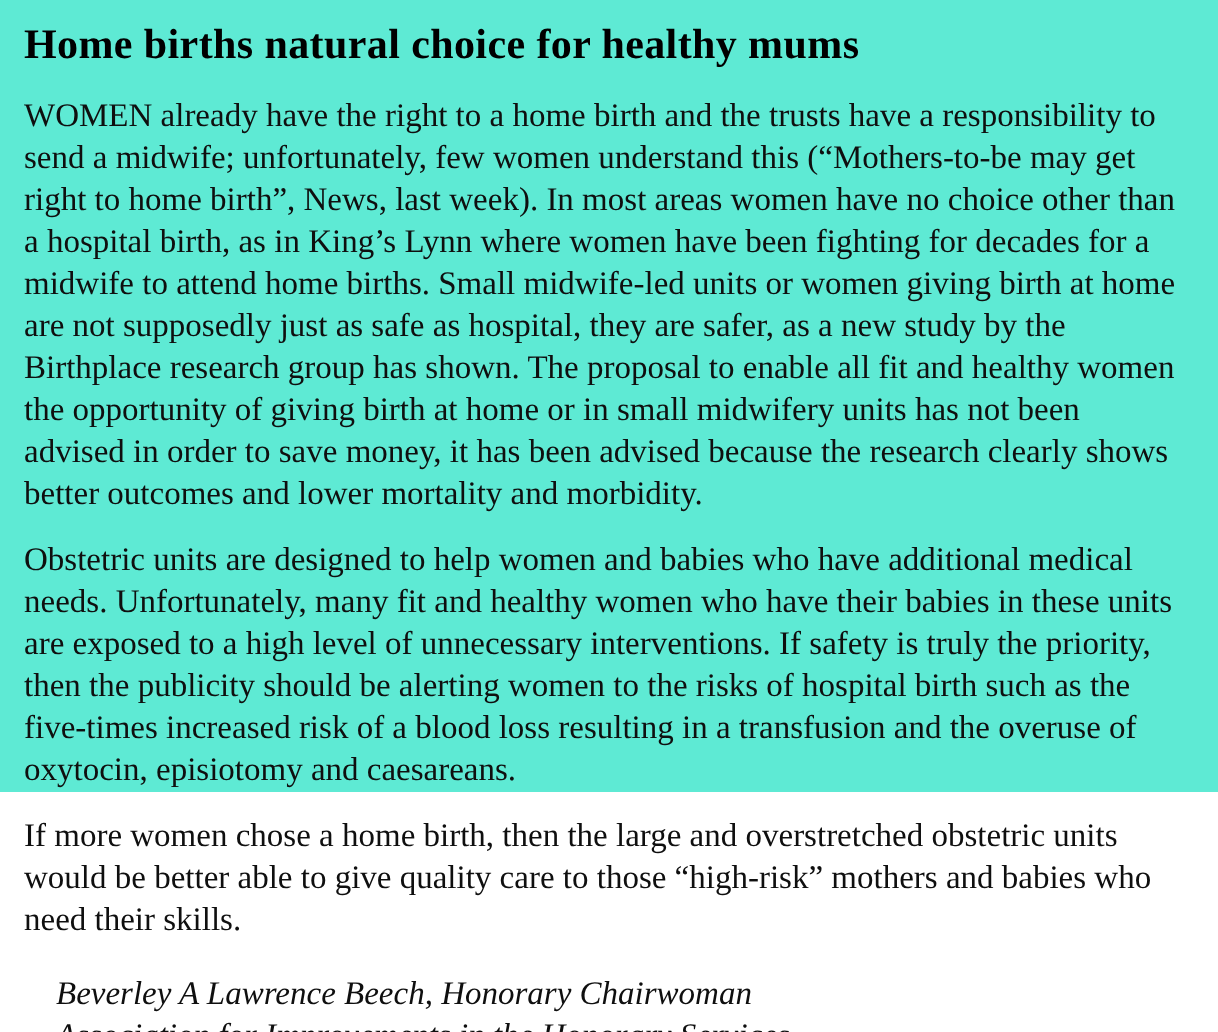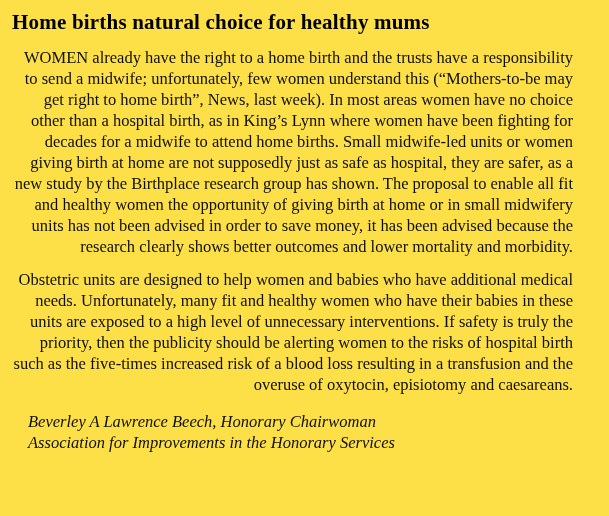--- a/index.html
+++ b/index.html
@@ -8,39 +8,39 @@
     background: #ffffff;
   }
   body {
     width: 609px;
     height: 516px;
     overflow: hidden;
   }
   .letter {
     box-sizing: border-box;
     width: 609px;
-    height: 516px;
+    height: 396px;
     padding: 9px 20px 16px 12px;
     font-family: "Liberation Serif", "DejaVu Serif", serif;
     color: #0f0f0f;
-    background: #fde047;
+    background: #5eead4;
   }
   .headline {
     margin: 0 0 12px 0;
     font-size: 21px;
     line-height: 26px;
     font-weight: bold;
     color: #000000;
     letter-spacing: 0.2px;
   }
   .para {
-    margin: 0 16px 12px 0;
+    margin: 0 0 12px 0;
     font-size: 16.5px;
     line-height: 21px;
-    text-align: right;
+    text-align: left;
   }
   .para.last {
     margin-bottom: 0;
   }
   .signature {
     margin: 16px;
     font-size: 16.5px;
     line-height: 21px;
     font-weight: normal;
     font-style: italic;
@@ -53,18 +53,19 @@
 </head>
 <body>
 
 <main class="letter">
   <h1 class="headline">Home births natural choice for healthy mums</h1>
 
   <p class="para">WOMEN already have the right to a home birth and the trusts have a responsibility to send a midwife; unfortunately, few women understand this (“Mothers-to-be may get right to home birth”, News, last week). In most areas women have no choice other than a hospital birth, as in King’s Lynn where women have been fighting for decades for a midwife to attend home births. Small midwife-led units or women giving birth at home are not supposedly just as safe as hospital, they are safer, as a new study by the Birthplace research group has shown. The proposal to enable all fit and healthy women the opportunity of giving birth at home or in small midwifery units has not been advised in order to save money, it has been advised because the research clearly shows better outcomes and lower mortality and morbidity.</p>
 
   <p class="para">Obstetric units are designed to help women and babies who have additional medical needs. Unfortunately, many fit and healthy women who have their babies in these units are exposed to a high level of unnecessary interventions. If safety is truly the priority, then the publicity should be alerting women to the risks of hospital birth such as the five-times increased risk of a blood loss resulting in a transfusion and the overuse of oxytocin, episiotomy and caesareans.</p>
 
+  <p class="para last">If more women chose a home birth, then the large and overstretched obstetric units would be better able to give quality care to those “high-risk” mothers and babies who need their skills.</p>
 
   <p class="signature">
     <span class="sig-line">Beverley A Lawrence Beech, Honorary Chairwoman</span>
     <span class="sig-line">Association for Improvements in the Honorary Services</span>
   </p>
 </main>
 
 </body></html>

